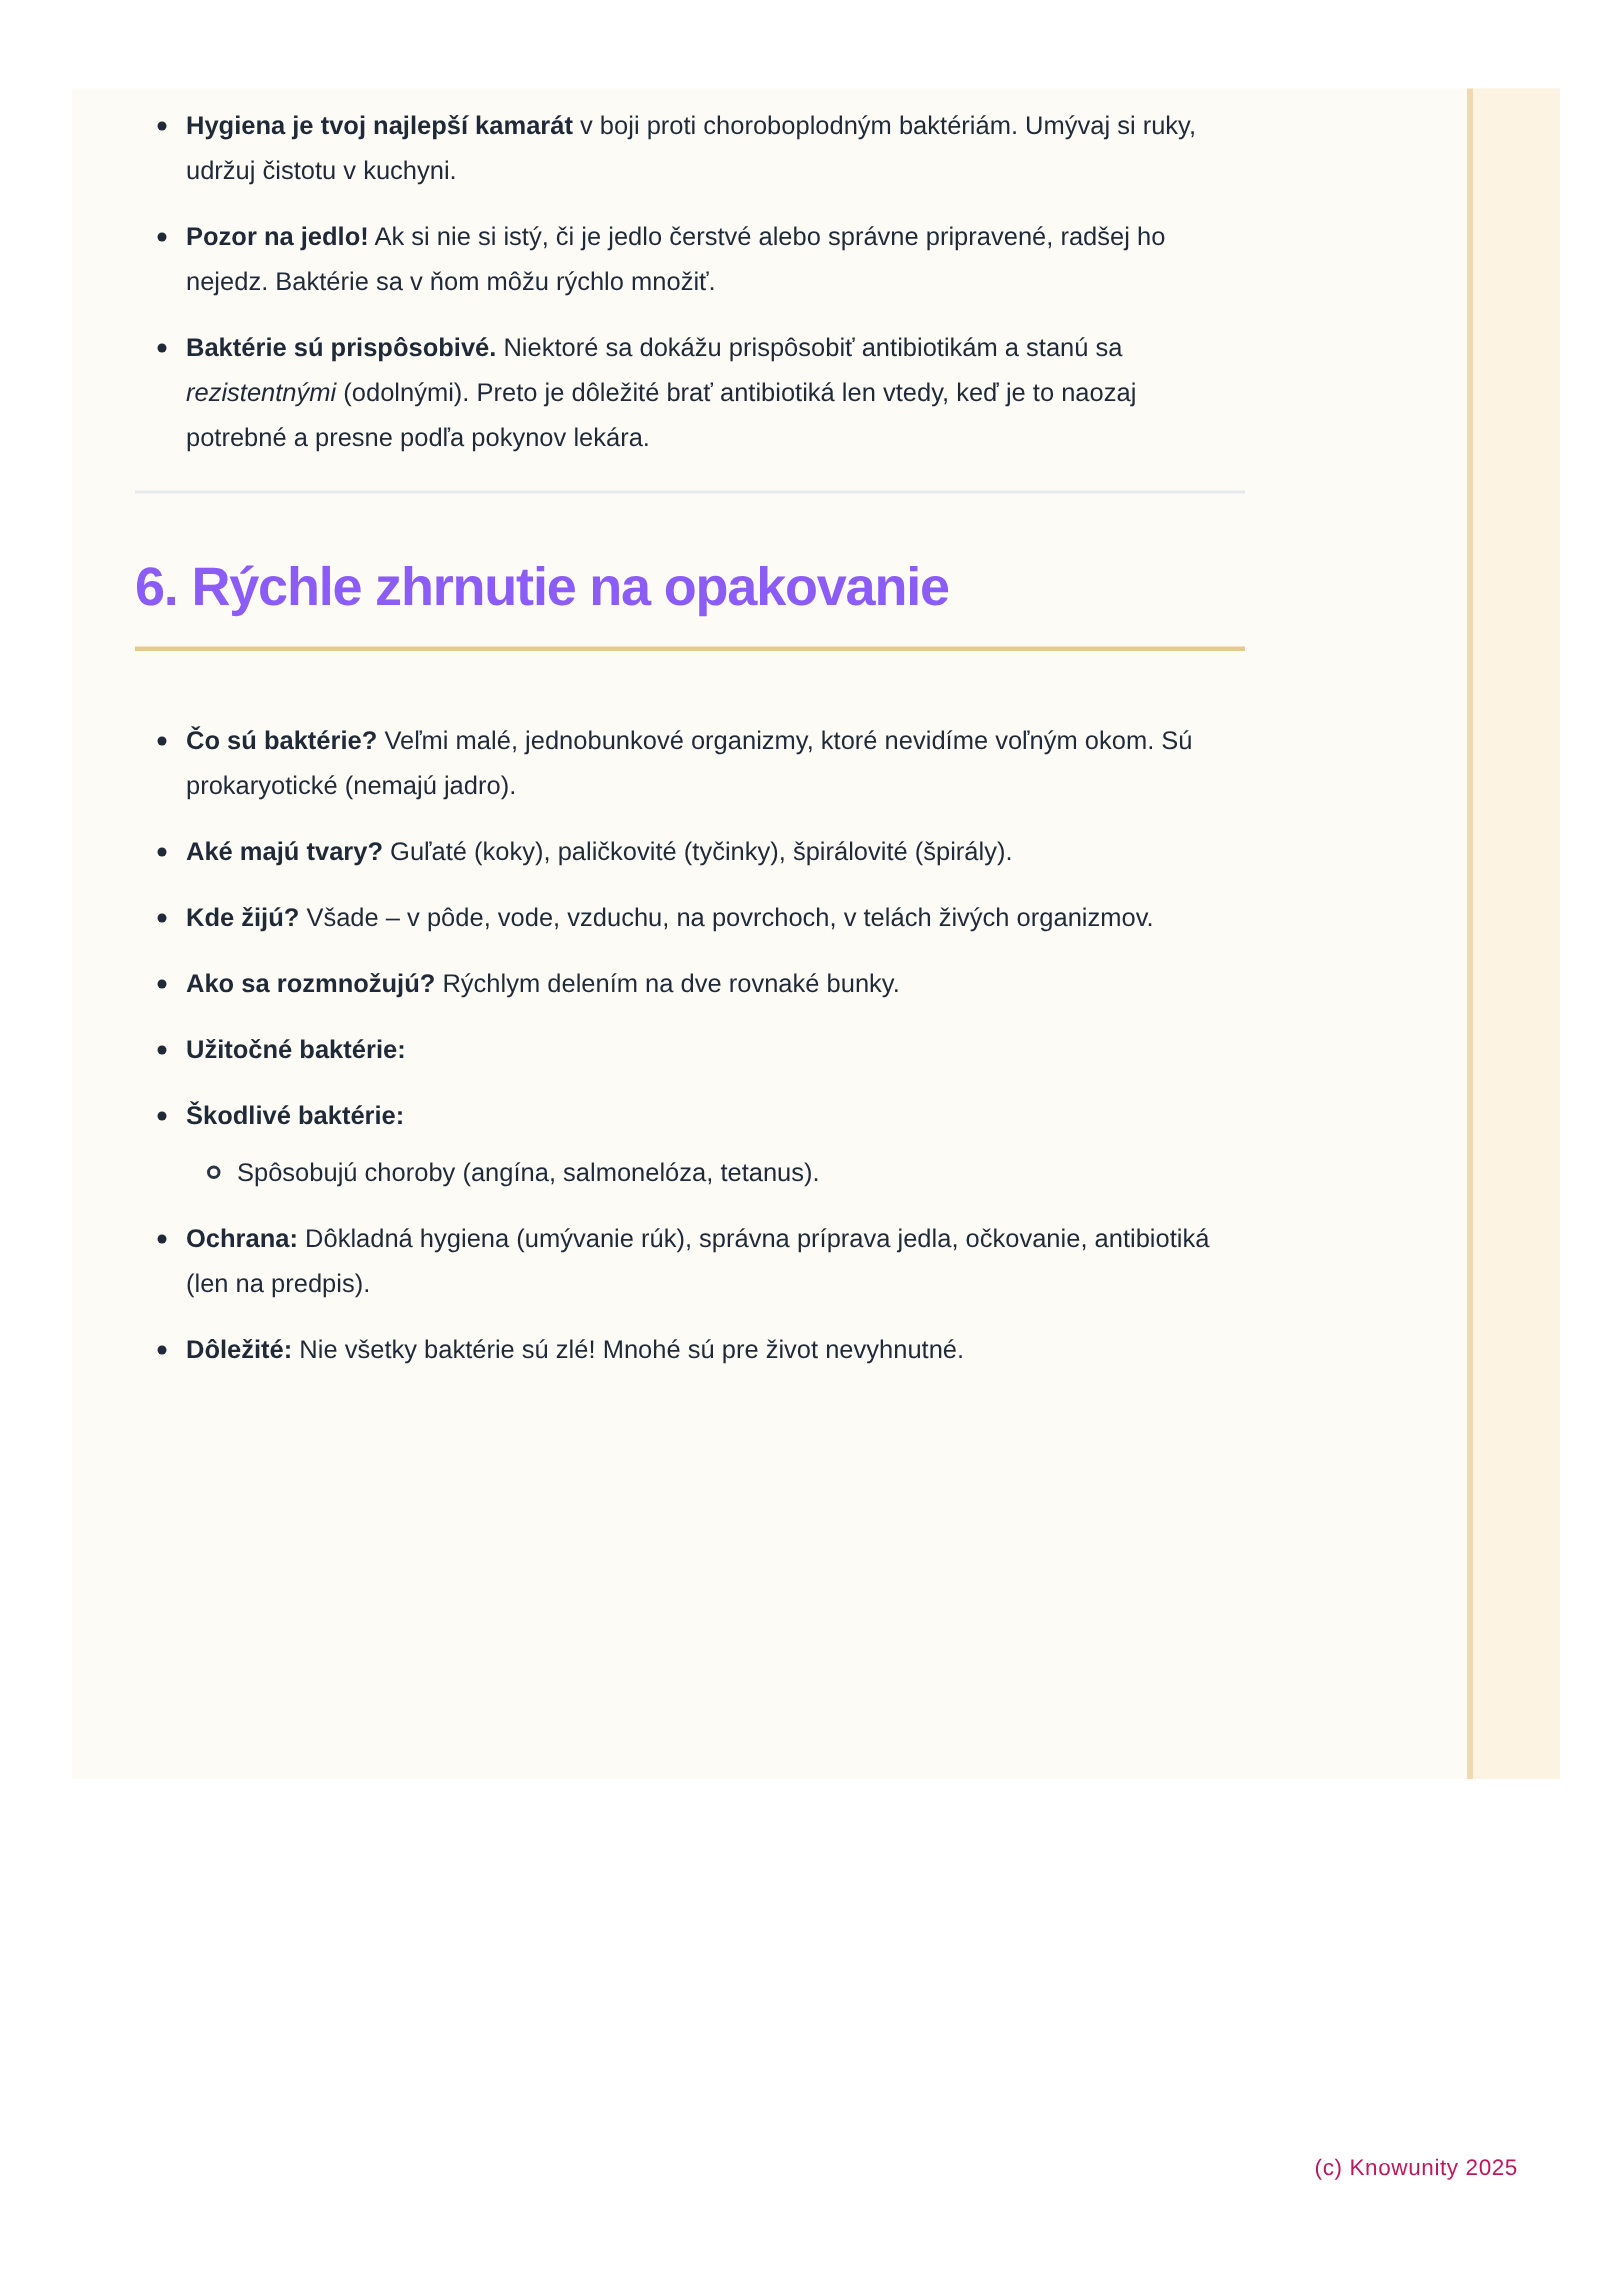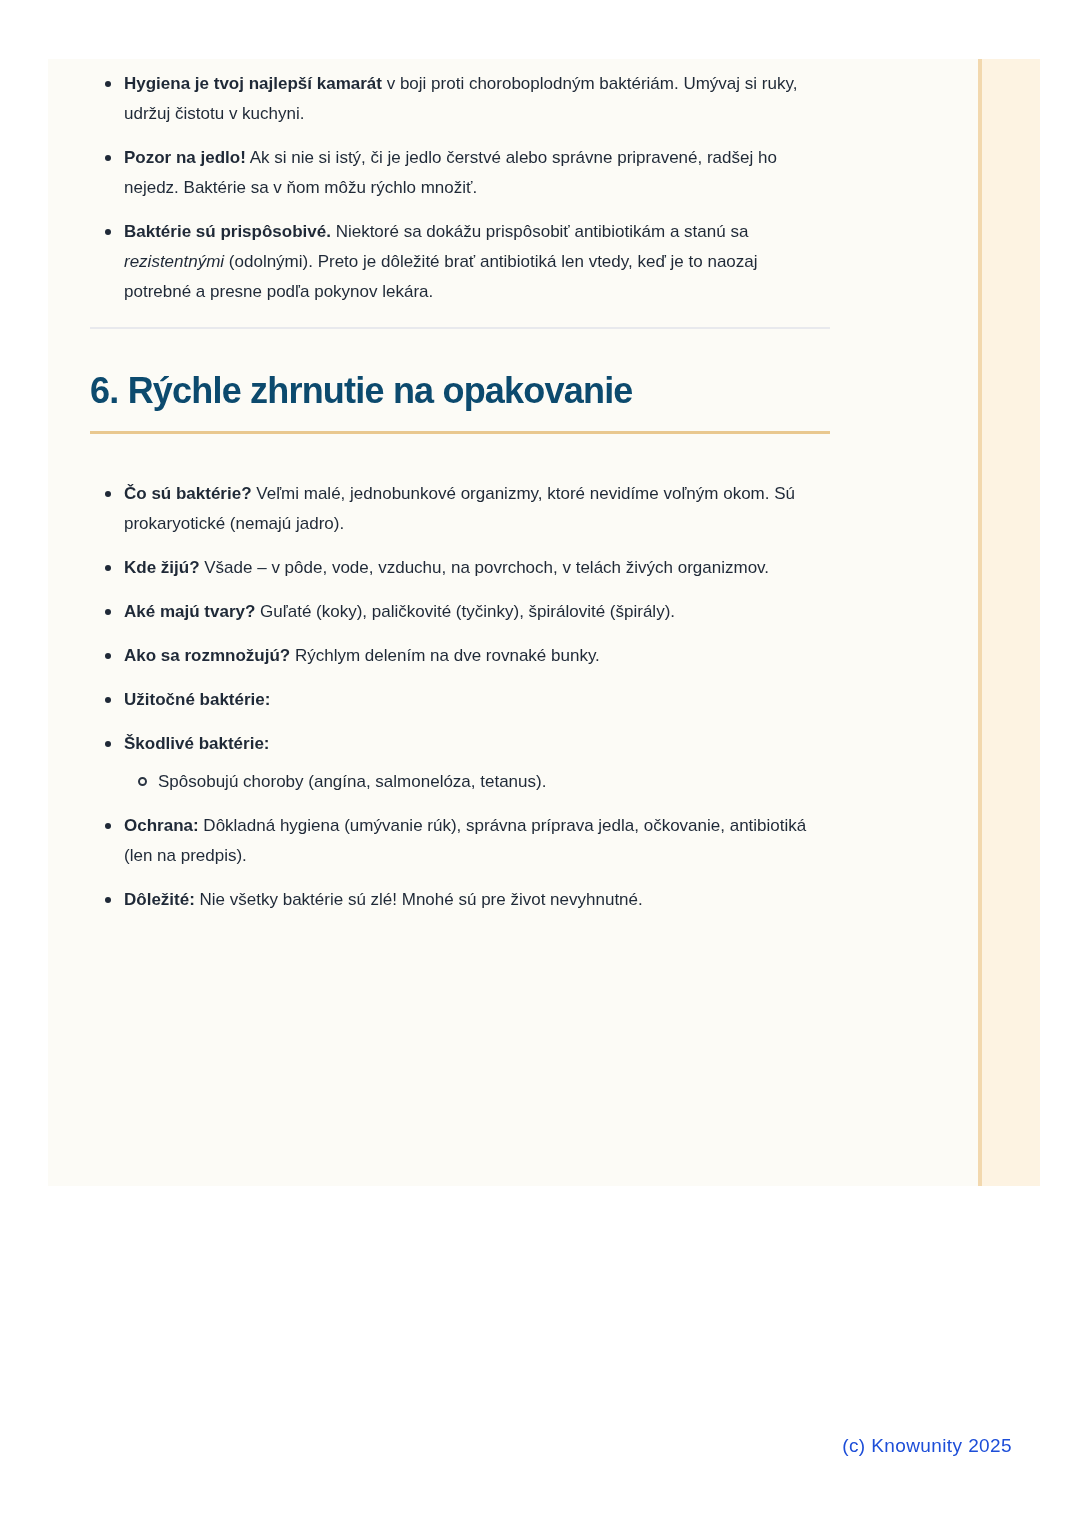--- a/index.html
+++ b/index.html
@@ -42,46 +42,46 @@
     background:transparent;border:2px solid #2a3442;box-sizing:border-box;
     width:9px;height:9px;
   }
   hr.divider{
     border:none;height:2px;background:#e8e9ed;
     margin:20px 0 0 0;
   }
   h1.section{
     margin:40px 0 0 0;padding:0 0 18px 0;
     font-size:36px;line-height:44px;letter-spacing:-0.8px;
-    font-weight:700;color:#0c4a6e;
+    font-weight:700;color:#8b5cf6;
     border-bottom:3px solid #e9c88f;
   }
   ul.main.summary{margin-top:45px;}
   em{font-style:italic;text-align:right;}
   .footer{
     position:absolute;top:1437px;right:68px;
-    font-size:19px;line-height:18px;color:#1d4ed8;letter-spacing:0.4px;
+    font-size:15px;line-height:18px;color:#be185d;letter-spacing:0.4px;
   }
 </style>
 </head>
 <body>
 
 <div class="card">
   <div class="content">
     <ul class="main">
         <li><span class="b">Hygiena je tvoj najlepší kamarát</span><span> v boji proti choroboplodným baktériám. Umývaj si ruky, udržuj čistotu v kuchyni.</span></li>
         <li><span class="b">Pozor na jedlo!</span><span> Ak si nie si istý, či je jedlo čerstvé alebo správne pripravené, radšej ho nejedz. Baktérie sa v ňom môžu rýchlo množiť.</span></li>
         <li><span class="b">Baktérie sú prispôsobivé.</span><span> Niektoré sa dokážu prispôsobiť antibiotikám a stanú sa </span><em>rezistentnými</em><span> (odolnými). Preto je dôležité brať antibiotiká len vtedy, keď je to naozaj potrebné a presne podľa pokynov lekára.</span></li>
       </ul>
     <hr class="divider">
     <h1 class="section">6. Rýchle zhrnutie na opakovanie</h1>
     <ul class="main summary">
         <li><span class="b">Čo sú baktérie?</span><span> Veľmi malé, jednobunkové organizmy, ktoré nevidíme voľným okom. Sú prokaryotické (nemajú jadro).</span></li>
+        <li><span class="b">Aké majú tvary?</span><span> Guľaté (koky), paličkovité (tyčinky), špirálovité (špirály).</span></li>
         <li><span class="b">Kde žijú?</span><span> Všade – v pôde, vode, vzduchu, na povrchoch, v telách živých organizmov.</span></li>
-        <li><span class="b">Aké majú tvary?</span><span> Guľaté (koky), paličkovité (tyčinky), špirálovité (špirály).</span></li>
         <li><span class="b">Ako sa rozmnožujú?</span><span> Rýchlym delením na dve rovnaké bunky.</span></li>
         <li><span class="b">Užitočné baktérie:</span></li>
         <li><span class="b">Škodlivé baktérie:</span><ul class="sub">
             <li>Spôsobujú choroby (angína, salmonelóza, tetanus).</li>
           </ul></li>
         <li><span class="b">Ochrana:</span><span> Dôkladná hygiena (umývanie rúk), správna príprava jedla, očkovanie, antibiotiká (len na predpis).</span></li>
         <li><span class="b">Dôležité:</span><span> Nie všetky baktérie sú zlé! Mnohé sú pre život nevyhnutné.</span></li>
       </ul>
   </div>
   <div class="edge"></div>

